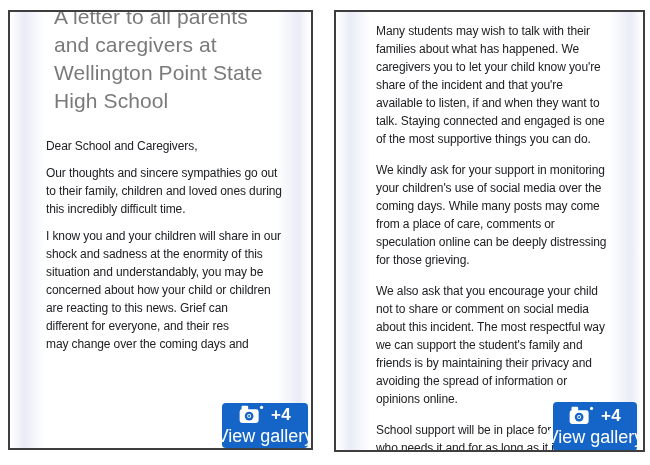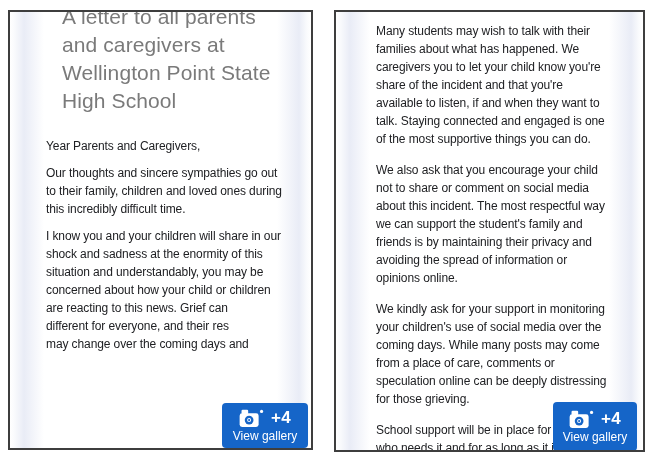--- a/index.html
+++ b/index.html
@@ -22,21 +22,21 @@
         #ffffff calc(100% - 34px), #e9ecf6 calc(100% - 12px),
         #fafbfd calc(100% - 4px), #ffffff 100%);
   }
   .page-1 { left: 8px;   top: 10px; width: 305px; height: 440px; }
   .page-2 { left: 334px; top: 10px; width: 311px; height: 442px; }
 
   .page-1 .page-inner { padding: 0 26px 0 36px; }
   .page-2 .page-inner { padding: 10px 30px 0 40px; }
 
   .heading {
-    margin: -9px 0 22px 16px;
+    margin: -9px 0 22px 8px;
     font-size: 21px;
     line-height: 28px;
     font-weight: 400;
     color: #7a7a7a;
     letter-spacing: 0.1px;
   }
   .para { margin: 0; }
   .page-1 .para { margin-bottom: 9px; }
   .page-2 .para { margin-bottom: 13px; }
   .line {
@@ -61,33 +61,33 @@
     padding: 3px 6px;
     cursor: pointer;
     font-family: "Liberation Sans", "DejaVu Sans", sans-serif;
   }
   .page-1 .gallery-btn { right: 3px; bottom: 0px;  width: 86px; height: 45px; }
   .page-2 .gallery-btn { right: 6px; bottom: -1px; width: 84px; height: 49px; }
 
   .btn-row { display: flex; align-items: center; gap: 7px; }
   .cam { display: flex; align-items: center; }
   .count { font-size: 17px; font-weight: 700; letter-spacing: 0.2px; }
-  .btn-label { font-size: 12px; font-weight: 400; white-space: nowrap; }
+  .btn-label { font-size: 18px; font-weight: 400; white-space: nowrap; }
 </style>
 </head>
 <body>
 
 <div class="stage">
 
   <section class="page page-1">
     <div class="page-inner">
       <h1 class="heading">A letter to all parents and caregivers at Wellington Point State High School</h1>
       <div class="body-text">
           <div class="para">
-            <div class="line">Year Parents and Caregivers,</div>
+            <div class="line">Dear School and Caregivers,</div>
           </div>
           <div class="para">
             <div class="line">Our thoughts and sincere sympathies go out</div>
             <div class="line">to their family, children and loved ones during</div>
             <div class="line">this incredibly difficult time.</div>
           </div>
           <div class="para">
             <div class="line">I know you and your children will share in our</div>
             <div class="line">shock and sadness at the enormity of this</div>
             <div class="line">situation and understandably, you may be</div>
@@ -122,35 +122,35 @@
           <div class="para">
             <div class="line">Many students may wish to talk with their</div>
             <div class="line">families about what has happened. We</div>
             <div class="line">caregivers you to let your child know you're</div>
             <div class="line">share of the incident and that you're</div>
             <div class="line">available to listen, if and when they want to</div>
             <div class="line">talk. Staying connected and engaged is one</div>
             <div class="line">of the most supportive things you can do.</div>
           </div>
           <div class="para">
+            <div class="line">We kindly ask for your support in monitoring</div>
+            <div class="line">your children's use of social media over the</div>
+            <div class="line">coming days. While many posts may come</div>
+            <div class="line">from a place of care, comments or</div>
+            <div class="line">speculation online can be deeply distressing</div>
+            <div class="line">for those grieving.</div>
+          </div>
+          <div class="para">
             <div class="line">We also ask that you encourage your child</div>
             <div class="line">not to share or comment on social media</div>
             <div class="line">about this incident. The most respectful way</div>
             <div class="line">we can support the student's family and</div>
             <div class="line">friends is by maintaining their privacy and</div>
             <div class="line">avoiding the spread of information or</div>
             <div class="line">opinions online.</div>
-          </div>
-          <div class="para">
-            <div class="line">We kindly ask for your support in monitoring</div>
-            <div class="line">your children's use of social media over the</div>
-            <div class="line">coming days. While many posts may come</div>
-            <div class="line">from a place of care, comments or</div>
-            <div class="line">speculation online can be deeply distressing</div>
-            <div class="line">for those grieving.</div>
           </div>
           <div class="para">
             <div class="line">School support will be in place for</div>
             <div class="line">who needs it and for as long as it is required.</div>
           </div>
         </div>
     </div>
     <button class="gallery-btn">
       <span class="btn-row">
         <span class="cam">

